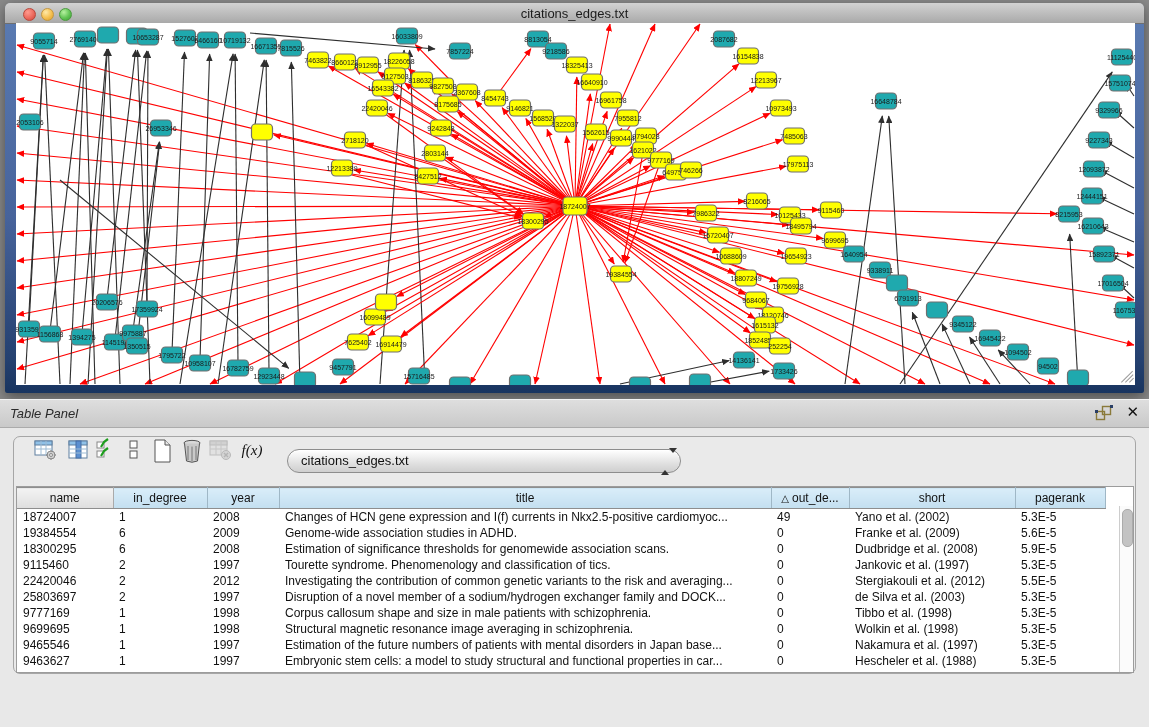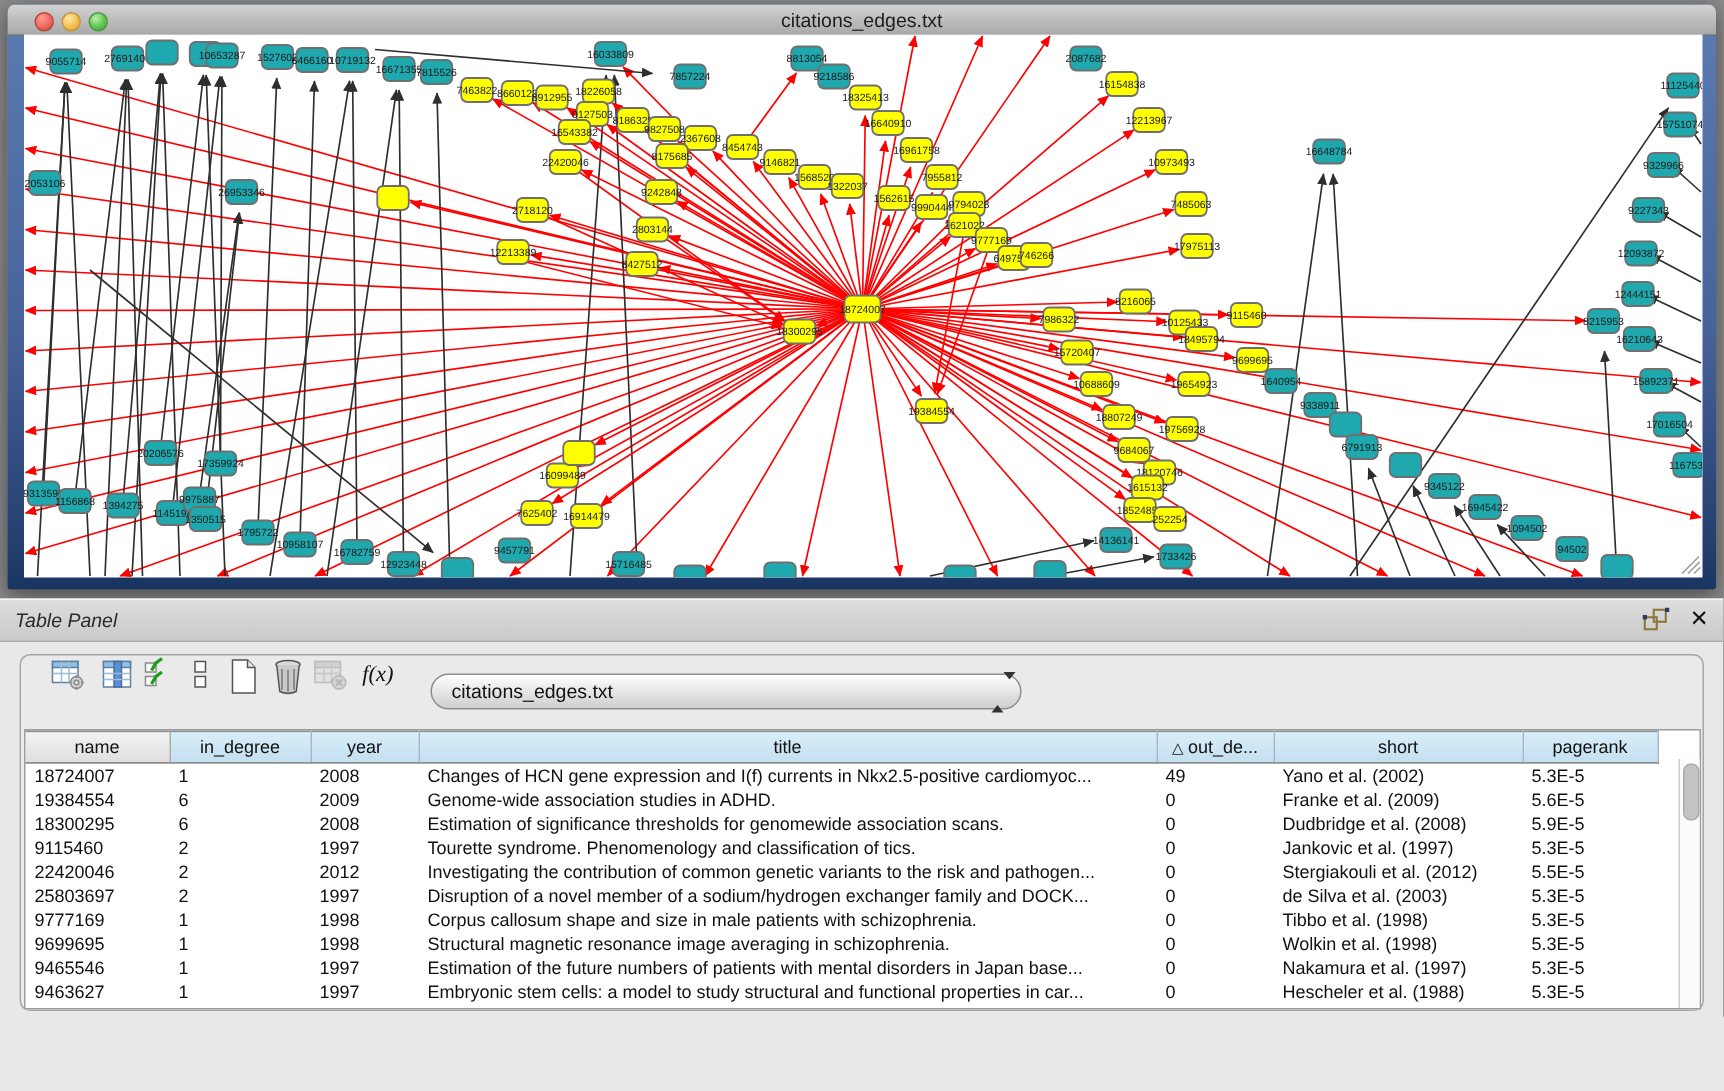--- a/index.html
+++ b/index.html
@@ -837,21 +837,21 @@
                 <td>1997</td>
                 <td>Tourette syndrome. Phenomenology and classification of tics.</td>
                 <td>0</td>
                 <td>Jankovic et al. (1997)</td>
                 <td>5.3E-5</td>
               </tr>
               <tr>
                 <td>22420046</td>
                 <td>2</td>
                 <td>2012</td>
-                <td>Investigating the contribution of common genetic variants to the risk and pathogen...</td>
+                <td>Investigating the contribution of common genetic variants to the risk and averaging...</td>
                 <td>0</td>
                 <td>Stergiakouli et al. (2012)</td>
                 <td>5.5E-5</td>
               </tr>
               <tr>
                 <td>25803697</td>
                 <td>2</td>
                 <td>1997</td>
                 <td>Disruption of a novel member of a sodium/hydrogen exchanger family and DOCK...</td>
                 <td>0</td>

